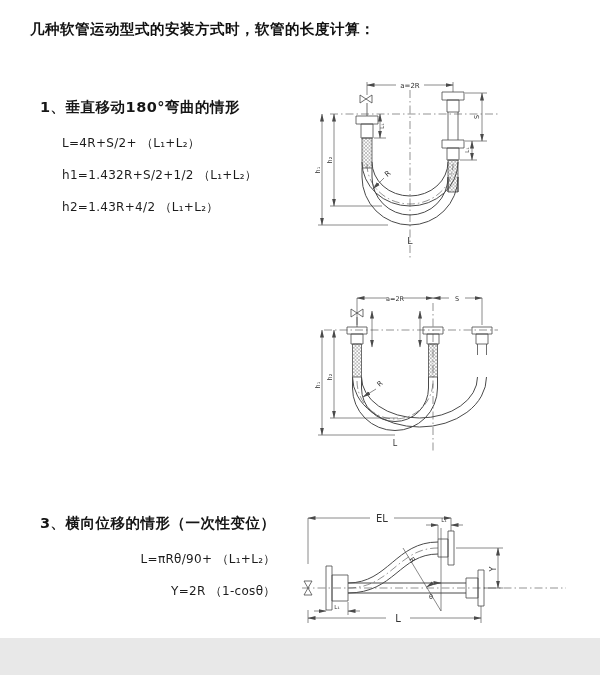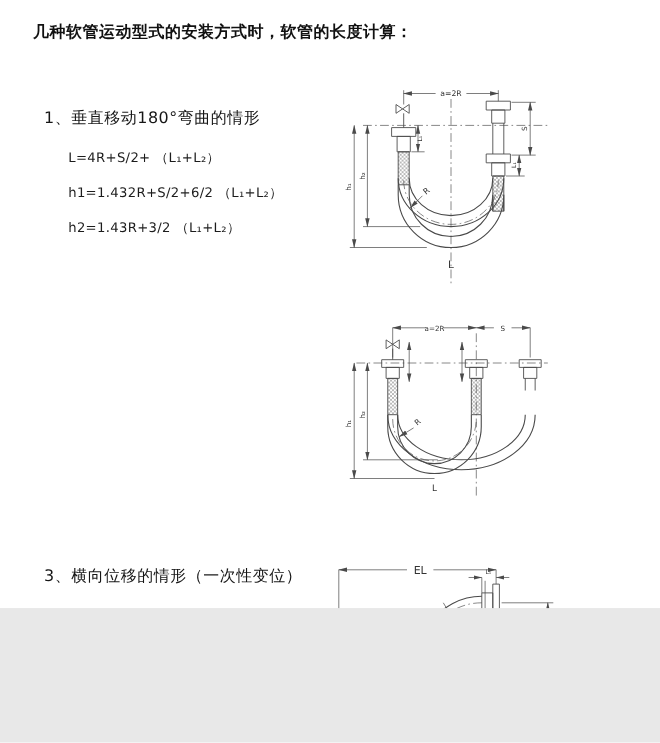--- a/index.html
+++ b/index.html
@@ -1,30 +1,30 @@
 <!DOCTYPE html>
 <html><head>
 <meta charset="utf-8">
 <style>
   html,body{margin:0;padding:0;background:#e8e8e8;}
   .page{
-    position:relative;width:600px;height:553px;background:#ffffff;
+    position:relative;width:600px;height:638px;background:#ffffff;
     font-family:"DejaVu Sans","Liberation Sans",sans-serif;
     color:#1c1c1c;overflow:hidden;margin:0 auto;
   }
   .title{
     position:absolute;left:30px;top:20px;
     font-size:14.5px;font-weight:700;letter-spacing:.5px;color:#111;
   }
   .section{position:absolute;left:40px;}
   .sec1{top:98px;}
   .sec2{top:300px;}
   .sec3{top:514px;text-align:right;}
   .sec-heading{
-    font-size:14.5px;font-weight:400;letter-spacing:.5px;color:#161616;
+    font-size:14.5px;font-weight:700;letter-spacing:.5px;color:#161616;
     margin:0 0 10px 0;white-space:nowrap;
   }
   .formula{
     font-size:12px;font-weight:500;letter-spacing:.3px;color:#1c1c1c;
     line-height:32px;padding-left:22px;white-space:nowrap;margin:0;
   }
   .diagram{position:absolute;}
   .d1{left:310px;top:62px;}
   .d2{left:310px;top:283px;}
   .d3{left:298px;top:498px;}
@@ -38,27 +38,29 @@
 </head>
 <body>
 
 <div class="page">
 
   <div class="title">几种软管运动型式的安装方式时，软管的长度计算：</div>
 
   <div class="section sec1">
     <div class="sec-heading">1、垂直移动180°弯曲的情形</div>
     <div class="formula">L=4R+S/2+ （L₁+L₂）</div>
-    <div class="formula">h1=1.432R+S/2+6/2 （L₁+L₂）</div>
-    <div class="formula">h2=1.43R+3/2 （L₁+L₂）</div>
+    <div class="formula">h1=1.432R+S/2+1/2 （L₁+L₂）</div>
+    <div class="formula">h2=1.43R+4/2 （L₁+L₂）</div>
   </div>
 
 
   <div class="section sec3">
     <div class="sec-heading">3、横向位移的情形（一次性变位）</div>
+    <div class="formula">L=πRθ/90+ （L₁+L₂）</div>
+    <div class="formula">Y=2R （1-cosθ）</div>
   </div>
 
   <svg class="diagram d1" width="280" height="200" viewBox="0 0 280 200">
     <defs>
       <marker id="arr1" viewBox="0 0 8 8" refX="7.5" refY="4" markerWidth="8" markerHeight="8" orient="auto-start-reverse" markerUnits="userSpaceOnUse">
         <path d="M0,2 L8,4 L0,6 Z" fill="#4a4a4a"></path>
       </marker>
       <pattern id="hatch1" width="3.5" height="3.5" patternUnits="userSpaceOnUse">
         <path d="M0,0 L3.5,3.5 M3.5,0 L0,3.5" stroke="#666" stroke-width="0.4"></path>
       </pattern>

